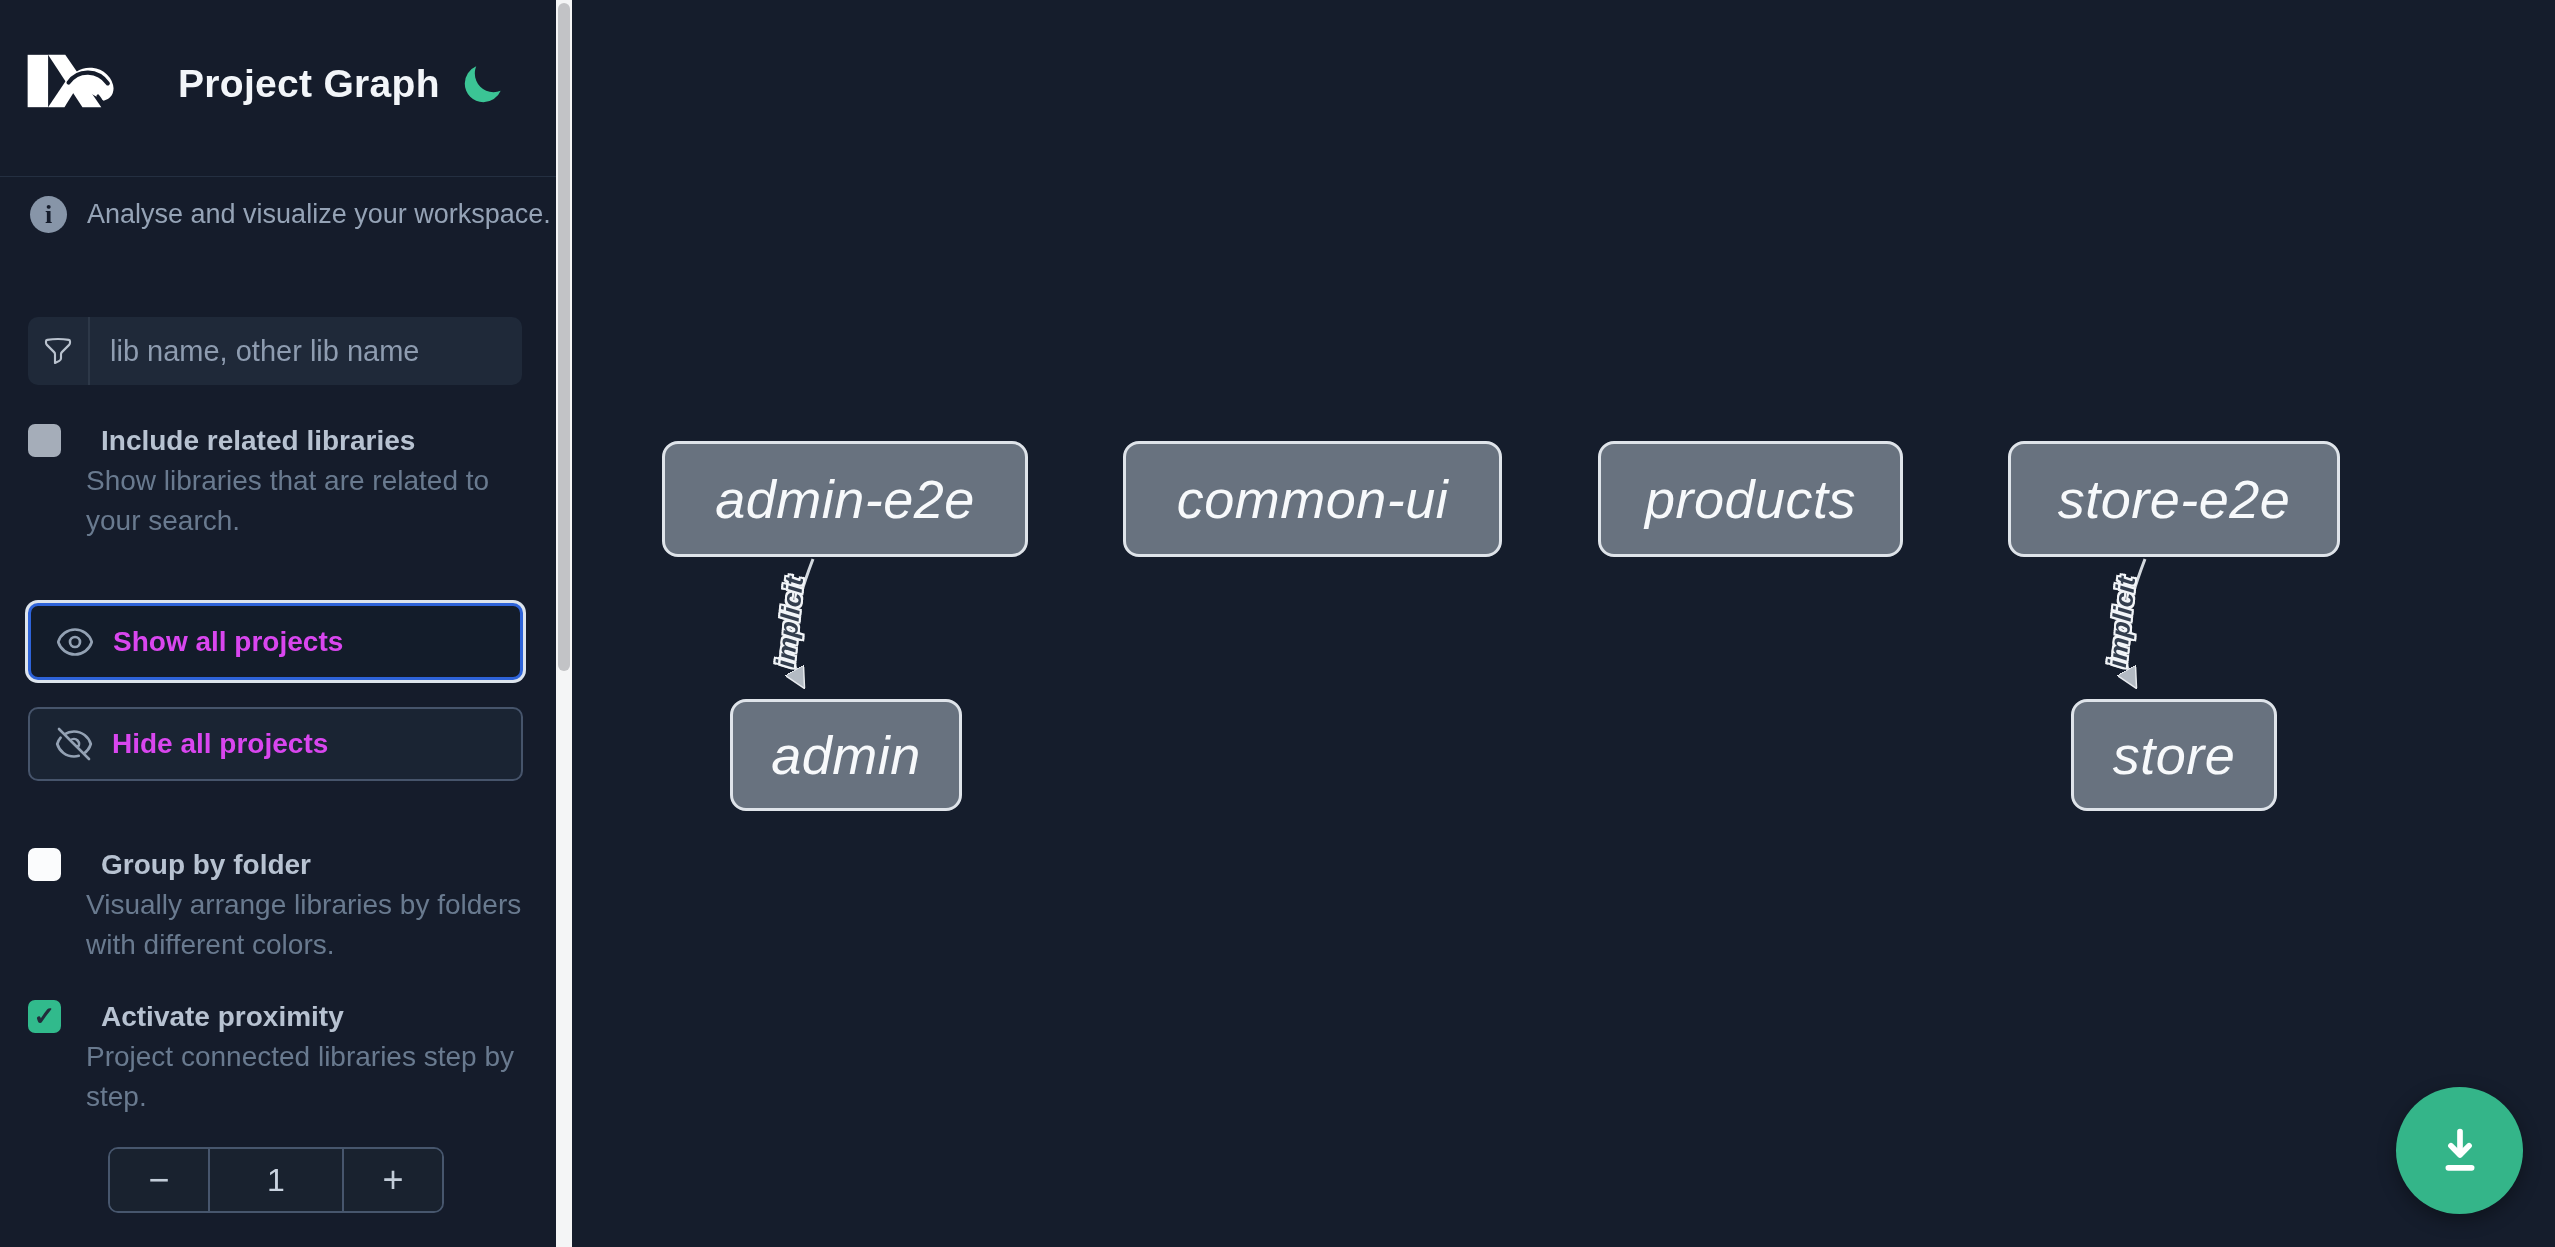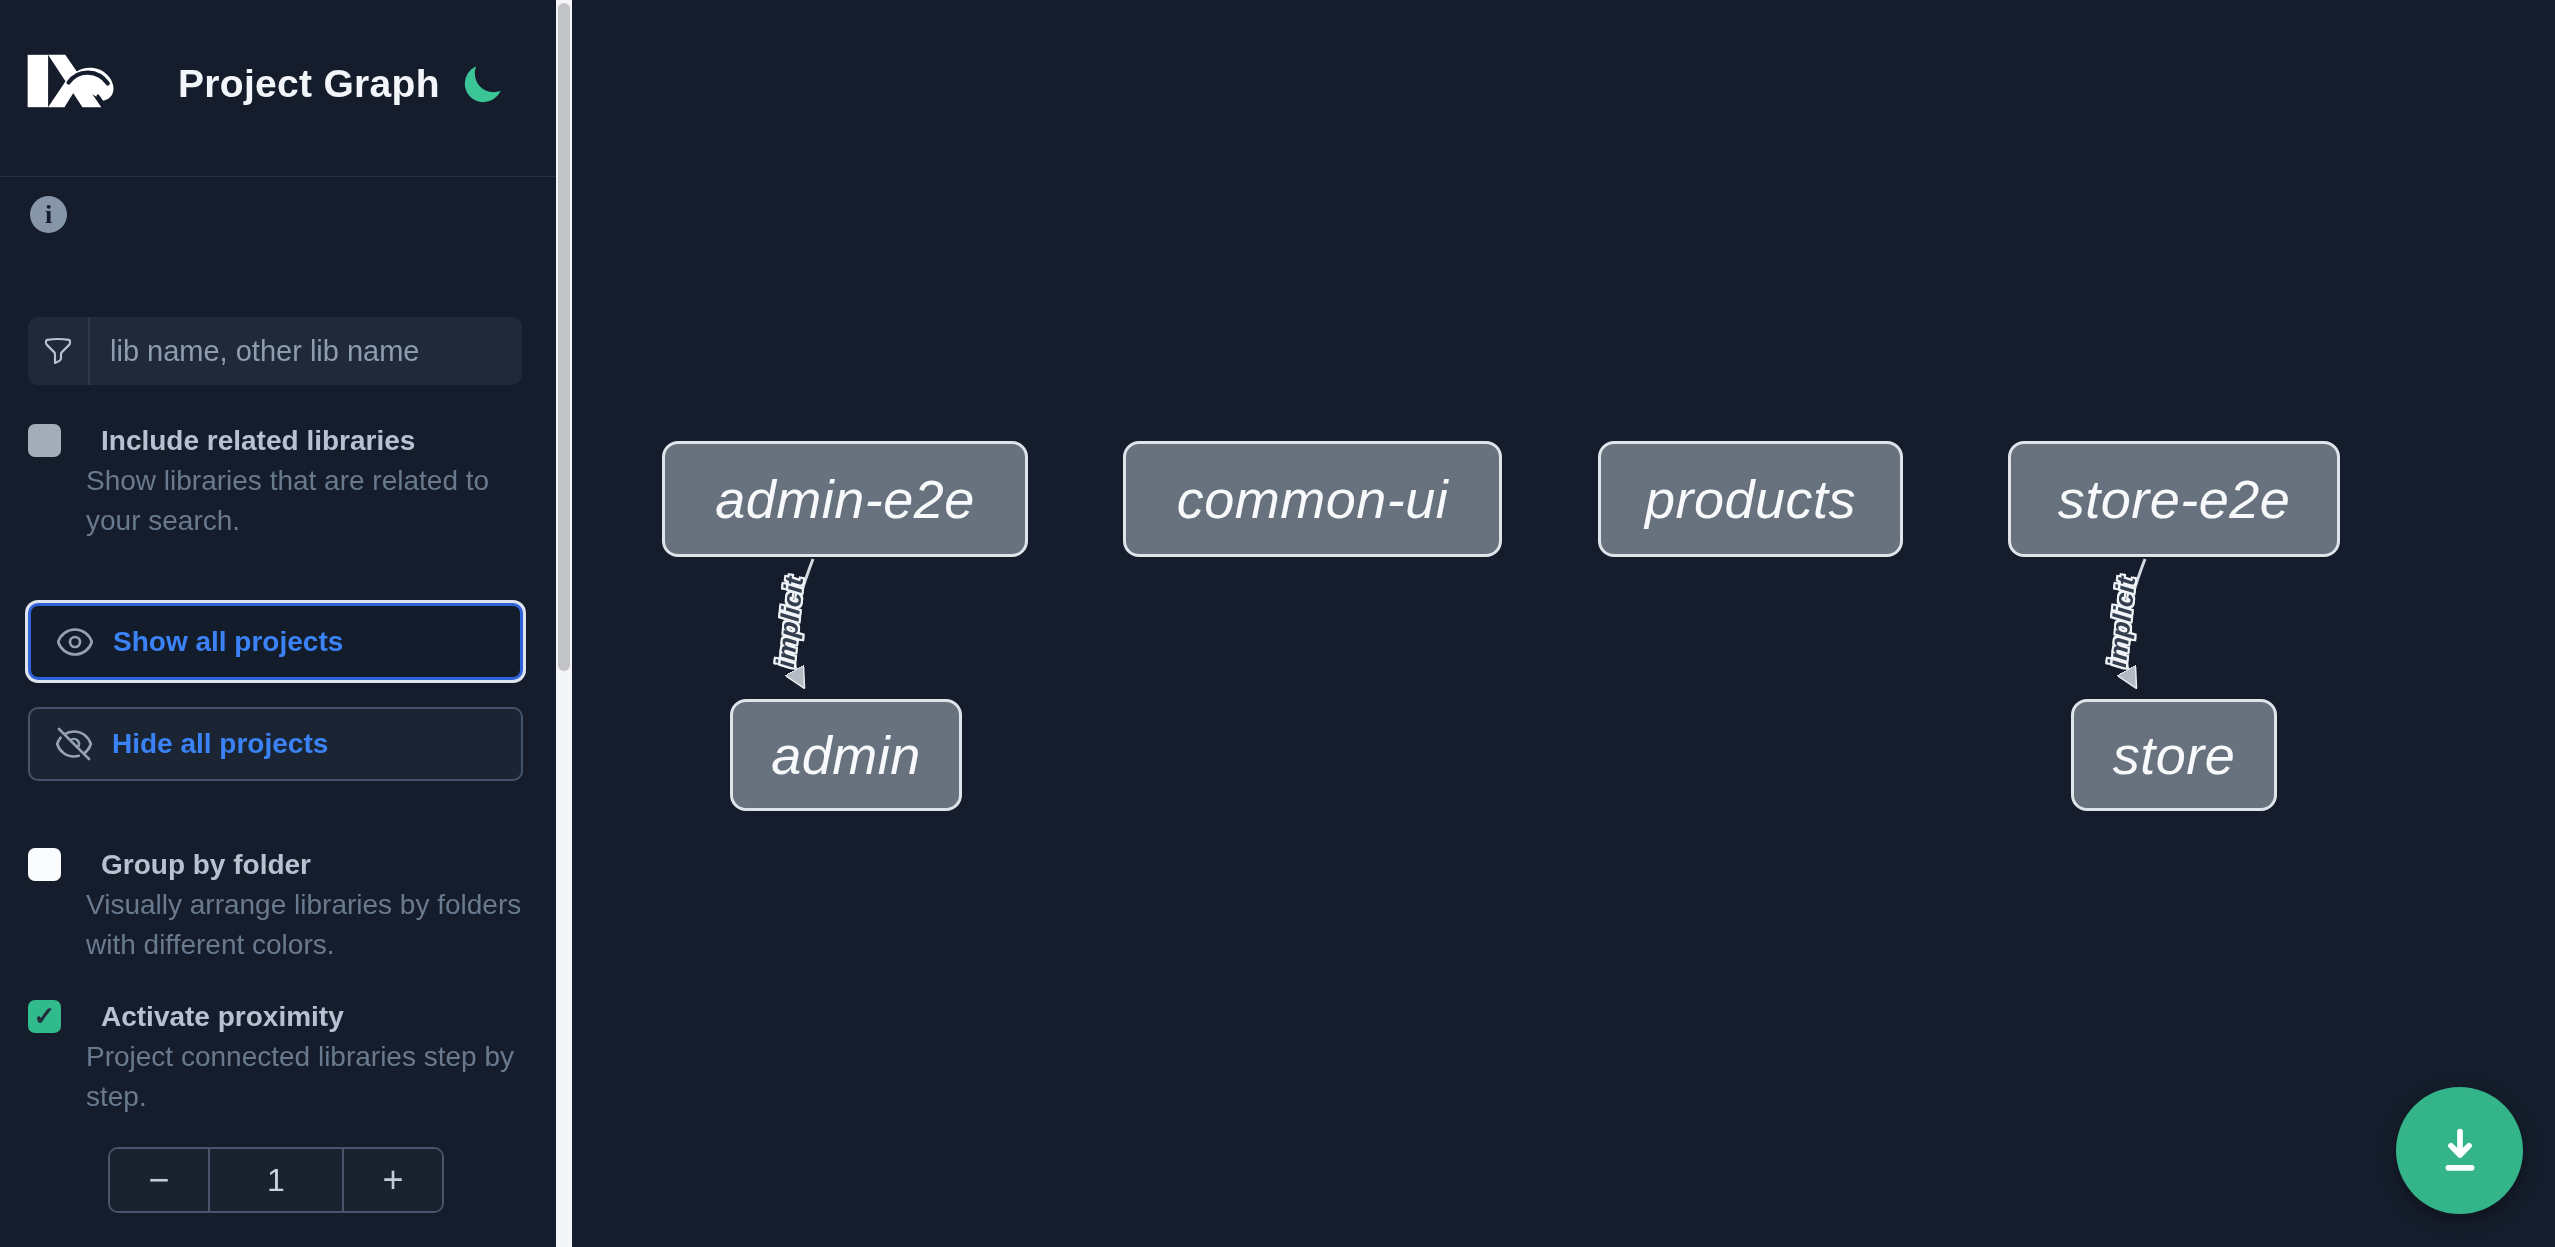--- a/index.html
+++ b/index.html
@@ -107,21 +107,21 @@
   .opt-desc {
     margin-left:58px; margin-top:4px; width:462px;
     font-size:28px; line-height:40px; color:#697a8f;
   }
 
   .sb-btn {
     position:absolute; left:28px; width:495px; height:74px;
     background:#1a2433; border:2px solid #46546b; border-radius:10px;
     display:flex; align-items:center; cursor:pointer;
     font-family:"Liberation Sans", sans-serif;
-    font-size:28px; font-weight:600; color:#3b82f6;
+    font-size:28px; font-weight:600; color:#d946ef;
     padding-left:24px;
   }
   .sb-btn .btn-ico { width:40px; height:40px; margin-right:18px; flex:0 0 auto; }
   .sb-btn.focused {
     background:#131c2a;
     border:3px solid #2e63d9;
     box-shadow:0 0 0 3px #dde4ed;
   }
 
   .stepper {
@@ -203,20 +203,21 @@
     <div class="app-title">Project Graph</div>
     <button class="theme-btn">
       <svg width="46" height="46" viewBox="0 0 24 24">
         <path fill="#3bc495" d="M21.752 15.002A9.718 9.718 0 0118 15.75c-5.385 0-9.75-4.365-9.75-9.75 0-1.33.266-2.597.748-3.752A9.753 9.753 0 003 11.25C3 16.635 7.365 21 12.75 21a9.753 9.753 0 009.002-5.998z"></path>
       </svg>
     </button>
   </div>
 
   <div class="info-row">
     <span class="info-icon">i</span>
+    <span class="info-text">Analyse and visualize your workspace.</span>
   </div>
 
   <div class="search-box">
     <span class="search-icon-cell">
       <svg width="32" height="32" viewBox="0 0 24 24" fill="none" stroke="#b9c2ce" stroke-width="1.6" stroke-linejoin="round">
         <path d="M12 3c2.755 0 5.455.232 8.083.678.533.09.917.556.917 1.096v1.044a2.25 2.25 0 01-.659 1.591l-5.432 5.432a2.25 2.25 0 00-.659 1.591v2.927a2.25 2.25 0 01-1.244 2.013L9.75 21v-6.568a2.25 2.25 0 00-.659-1.591L3.659 7.409A2.25 2.25 0 013 5.818V4.774c0-.54.384-1.006.917-1.096A48.32 48.32 0 0112 3z"></path>
       </svg>
     </span>
     <input class="search-input" type="text" placeholder="lib name, other lib name" style="">
   </div>

